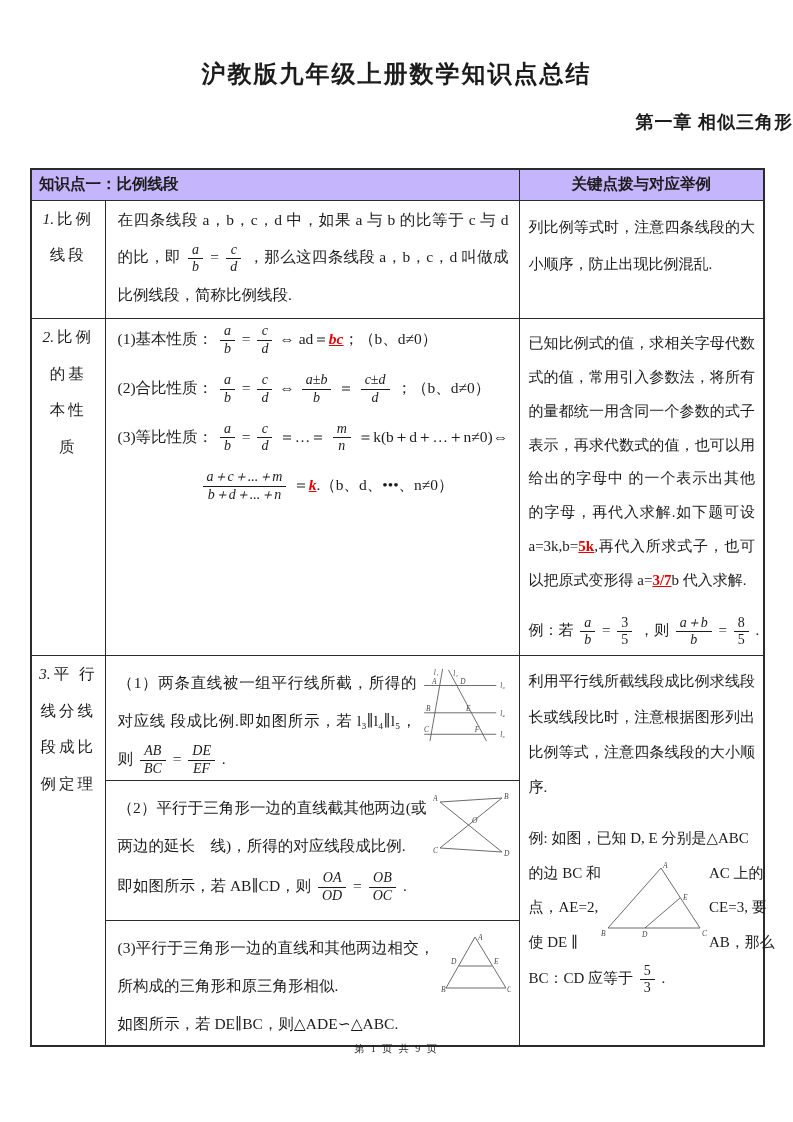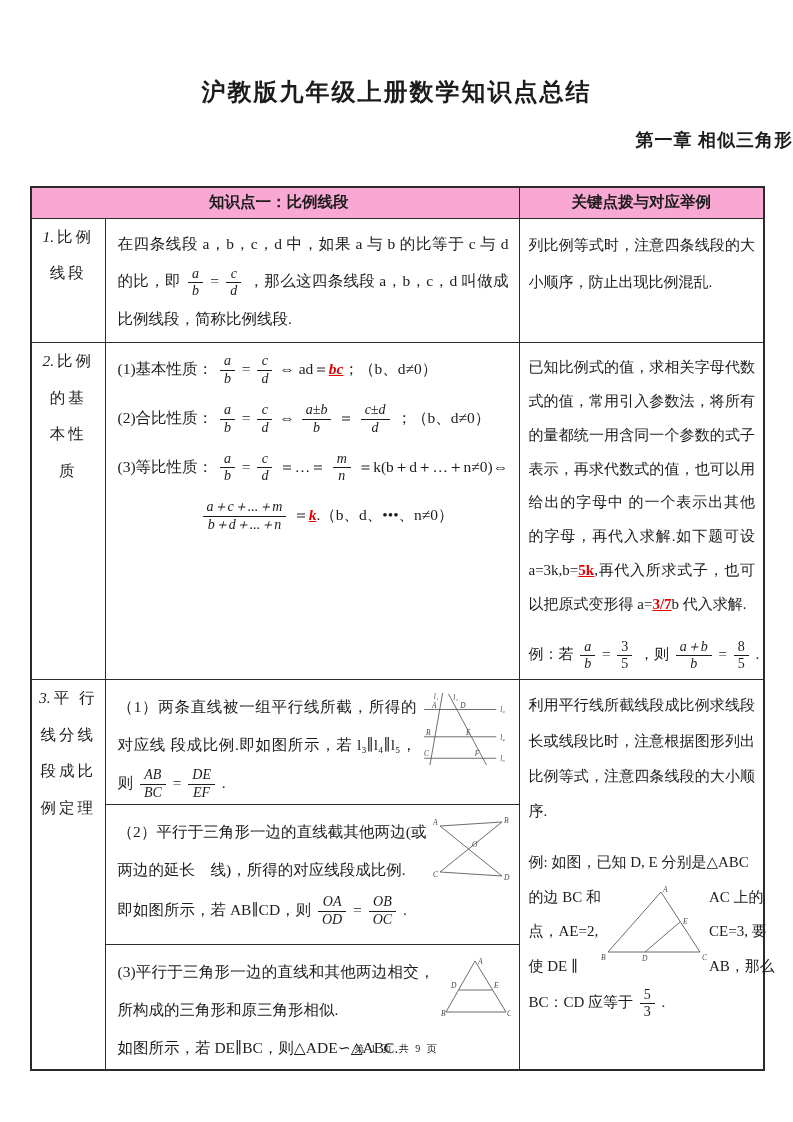--- a/index.html
+++ b/index.html
@@ -2,39 +2,39 @@
 <html><head>
 <meta charset="utf-8">
 <style>
   * { margin:0; padding:0; box-sizing:border-box; }
   html,body { background:#ffffff; }
   body {
     width:793px; height:1122px; position:relative;
     font-family:"Liberation Serif","DejaVu Serif",serif;
     color:#1c1c1c;
   }
-  .doc-title { text-align:center; padding-top:76px; font-size:24px; font-weight:bold; letter-spacing:2px; }
+  .doc-title { text-align:center; padding-top:58px; font-size:24px; font-weight:bold; letter-spacing:2px; }
   .chapter-subtitle { text-align:right; margin-top:20px; font-size:18px; font-weight:bold; letter-spacing:1px; }
 
   table.kp { border-collapse:collapse; margin:34px 0 0 30px; width:733px; table-layout:fixed; border:2px solid #2b2b2b; }
   table.kp td { border:1px solid #2b2b2b; vertical-align:top; }
 
   col.c-label { width:74px; }
   col.c-main  { width:414px; }
   col.c-tip   { width:245px; }
 
-  tr.hdr td { background:#f9a8d4; height:31px; vertical-align:middle; font-weight:bold; font-size:15.5px;text-align:center; }
+  tr.hdr td { background:#c4b5fd; height:31px; vertical-align:middle; font-weight:bold; font-size:15.5px; }
   .hdr-left  { padding-left:7px; }
   .hdr-right { text-align:center; }
 
   td.label-cell { vertical-align:middle; text-align:center; font-size:15.5px; }
   .label-line { line-height:2.35; letter-spacing:3px; white-space:nowrap; }
   .label-num  { font-style:italic; letter-spacing:0; margin-right:3px; }
 
-  td.main-cell { padding:6px 10px 4px 12px; font-size:15.5px; }
+  td.main-cell { padding:0 10px 4px 12px; font-size:15.5px; }
   td.tip-cell  { padding:8px 8px 6px 9px;  font-size:15px; }
 
   .para   { line-height:2.45; text-align:justify; }
   .tippara{ line-height:2.25; text-align:justify; }
 
   tr.r1 td { height:110px; }
   tr.r2 td { height:324px; }
 
   .formula-line { margin:10px 0 14px 0; white-space:nowrap; }
   .formula-line.first { margin-top:4px; }

